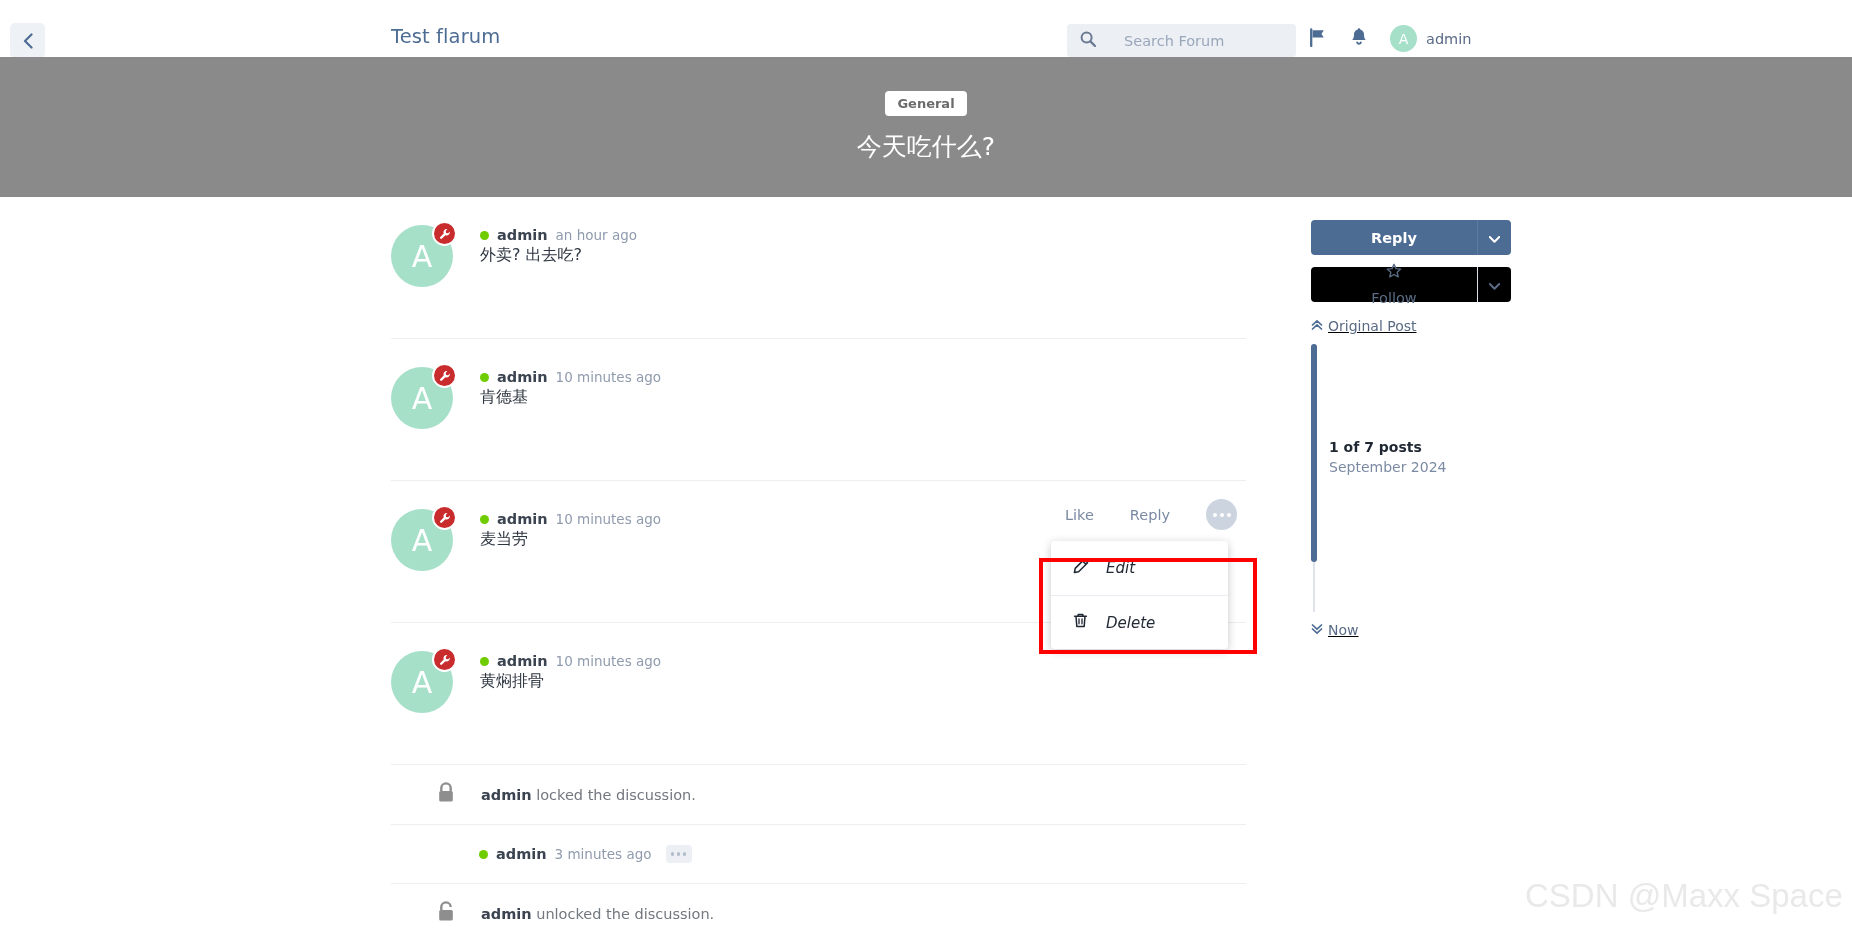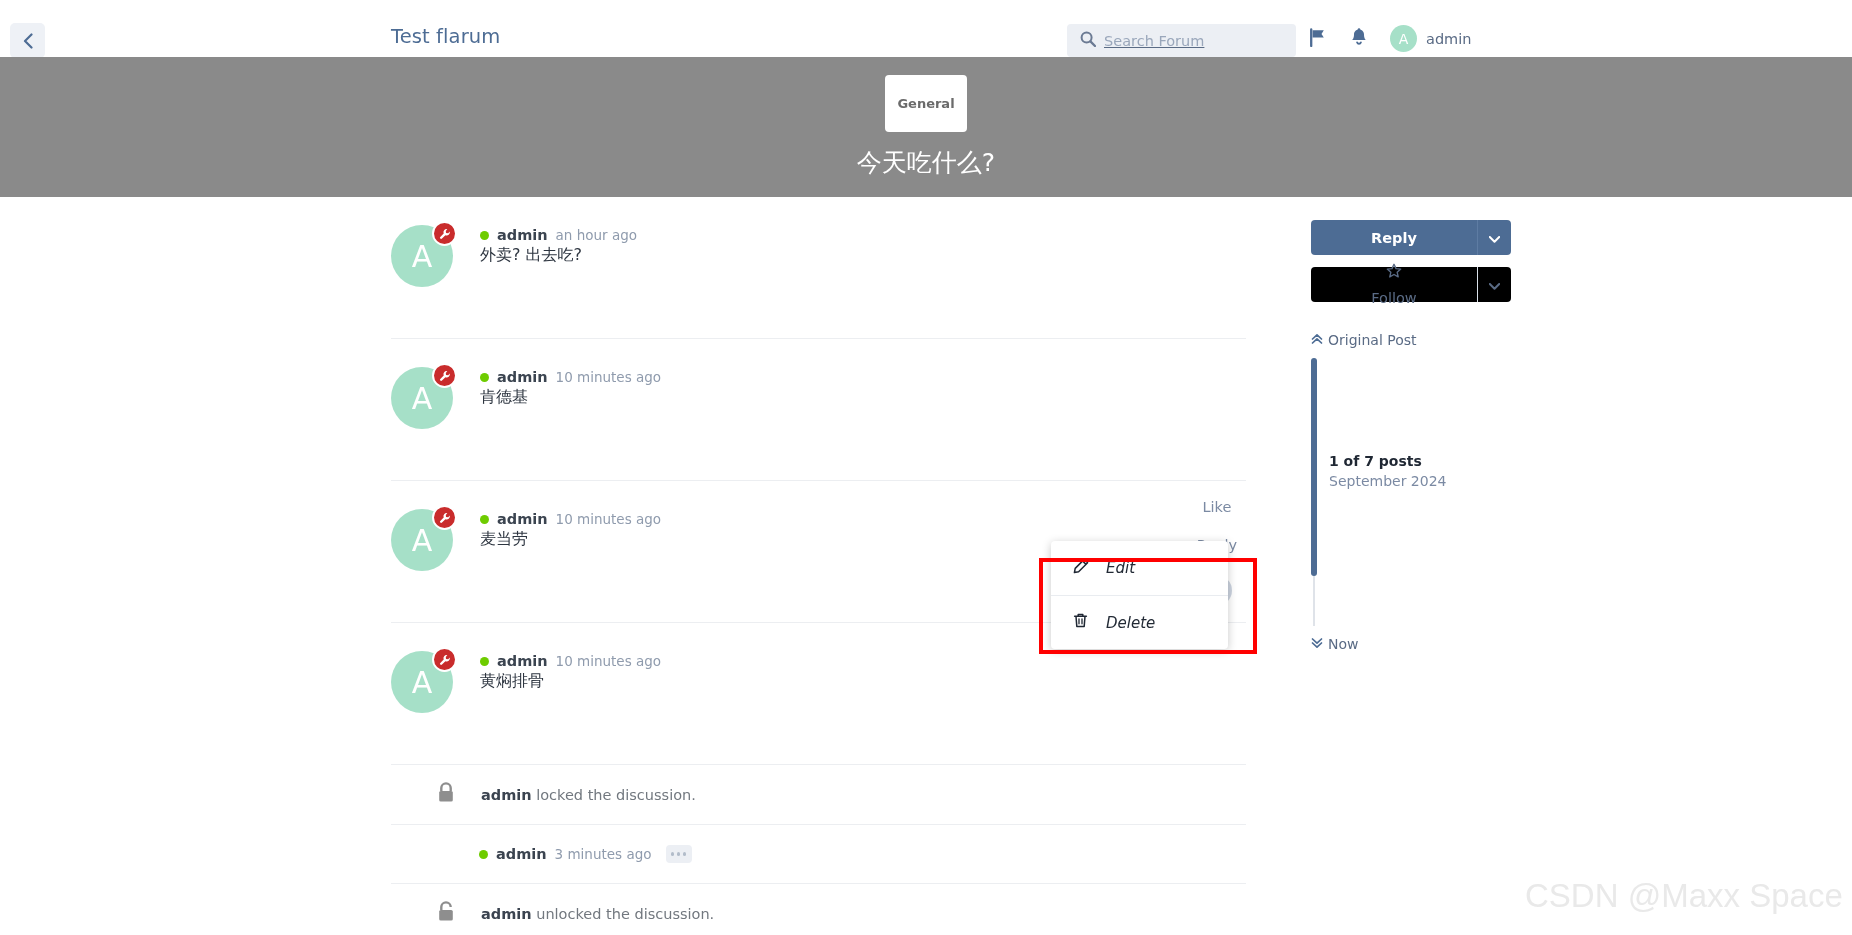--- a/index.html
+++ b/index.html
@@ -40,21 +40,21 @@
     border-radius: 4px;
     display: flex; align-items: center;
     padding-left: 13px;
     cursor: text;
   }
   .search-box svg { flex: none; }
   .search-input {
     border: none; outline: none; background: transparent;
     font-family: inherit;
     font-size: 14.5px; color: #5a6b85;
-    margin-left: 8px; width: 170px; text-decoration: underline;
+    margin-left: 28px; width: 170px;
   }
   .search-input::placeholder { color: #9aa7bb; }
   .hdr-icon {
     position: absolute; top: 16px;
     cursor: pointer;
   }
   .flag-icon { left: 1308px; }
   .bell-icon { left: 1350px; }
   .user-chip {
     position: absolute; left: 1390px; top: 13px;
@@ -73,21 +73,21 @@
   .hero {
     position: absolute; top: 57px; left: 0;
     width: 1852px; height: 140px;
     background: #8a8a8a;
     display: flex; flex-direction: column;
     align-items: center; justify-content: center;
   }
   .hero-badge {
     background: #ffffff; color: #6b6b6b;
     font-size: 13px; font-weight: bold;
-    padding: 21px 12px; border-radius: 4px;
+    padding: 5px 12px; border-radius: 4px;
     margin-bottom: 14px;
     cursor: pointer;
   }
   .hero-title {
     font-size: 25px; color: #ffffff; font-weight: normal;
   }
 
   
   .stream {
     position: absolute; top: 197px; left: 391px;
@@ -128,21 +128,21 @@
     cursor: pointer;
   }
   .post-time { font-size: 13.5px; color: #8f9bad; cursor: pointer; }
   .post-text {
     font-size: 16px; color: #2d3540; line-height: 1.5;
   }
 
   
   .post-actions {
     position: absolute; right: 9px; top: 18px;
-    display: flex; align-items: center; gap: 22px; flex-direction: column;
+    display: flex; align-items: center; gap: 36px;
   }
   .act-link {
     font-size: 14.5px; color: #7b8aa3; cursor: pointer;
   }
   .more-btn {
     width: 31px; height: 31px; border-radius: 50%;
     background: #ccd4e0;
     display: flex; align-items: center; justify-content: center;
     gap: 3px; cursor: pointer;
   }
@@ -232,21 +232,21 @@
   }
   .btn-reply .btn-main, .btn-reply .btn-split {
     background: #4d6c94; color: #ffffff;
   }
   .btn-reply .btn-split { border-left: 1px solid #5e7ca3; }
   .btn-follow .btn-main, .btn-follow .btn-split {
     background: #000000; color: #5a6b85; font-weight: normal; flex-direction: column;
   }
   .btn-follow .btn-split { border-left: 1px solid #dae1ea; }
 
-  .scrubber { position: relative; margin-top: 30px; }
+  .scrubber { position: relative; margin-top: 16px; text-decoration: underline; }
   .scrub-top, .scrub-bottom {
     display: flex; align-items: center; gap: 5px;
     font-size: 14px; color: #5a6b85;
     cursor: pointer;
   }
   .scrub-rail {
     position: relative; margin: 10px 0 10px 2px;
     width: 2px; height: 268px;
     background: #dfe3e9;
   }

